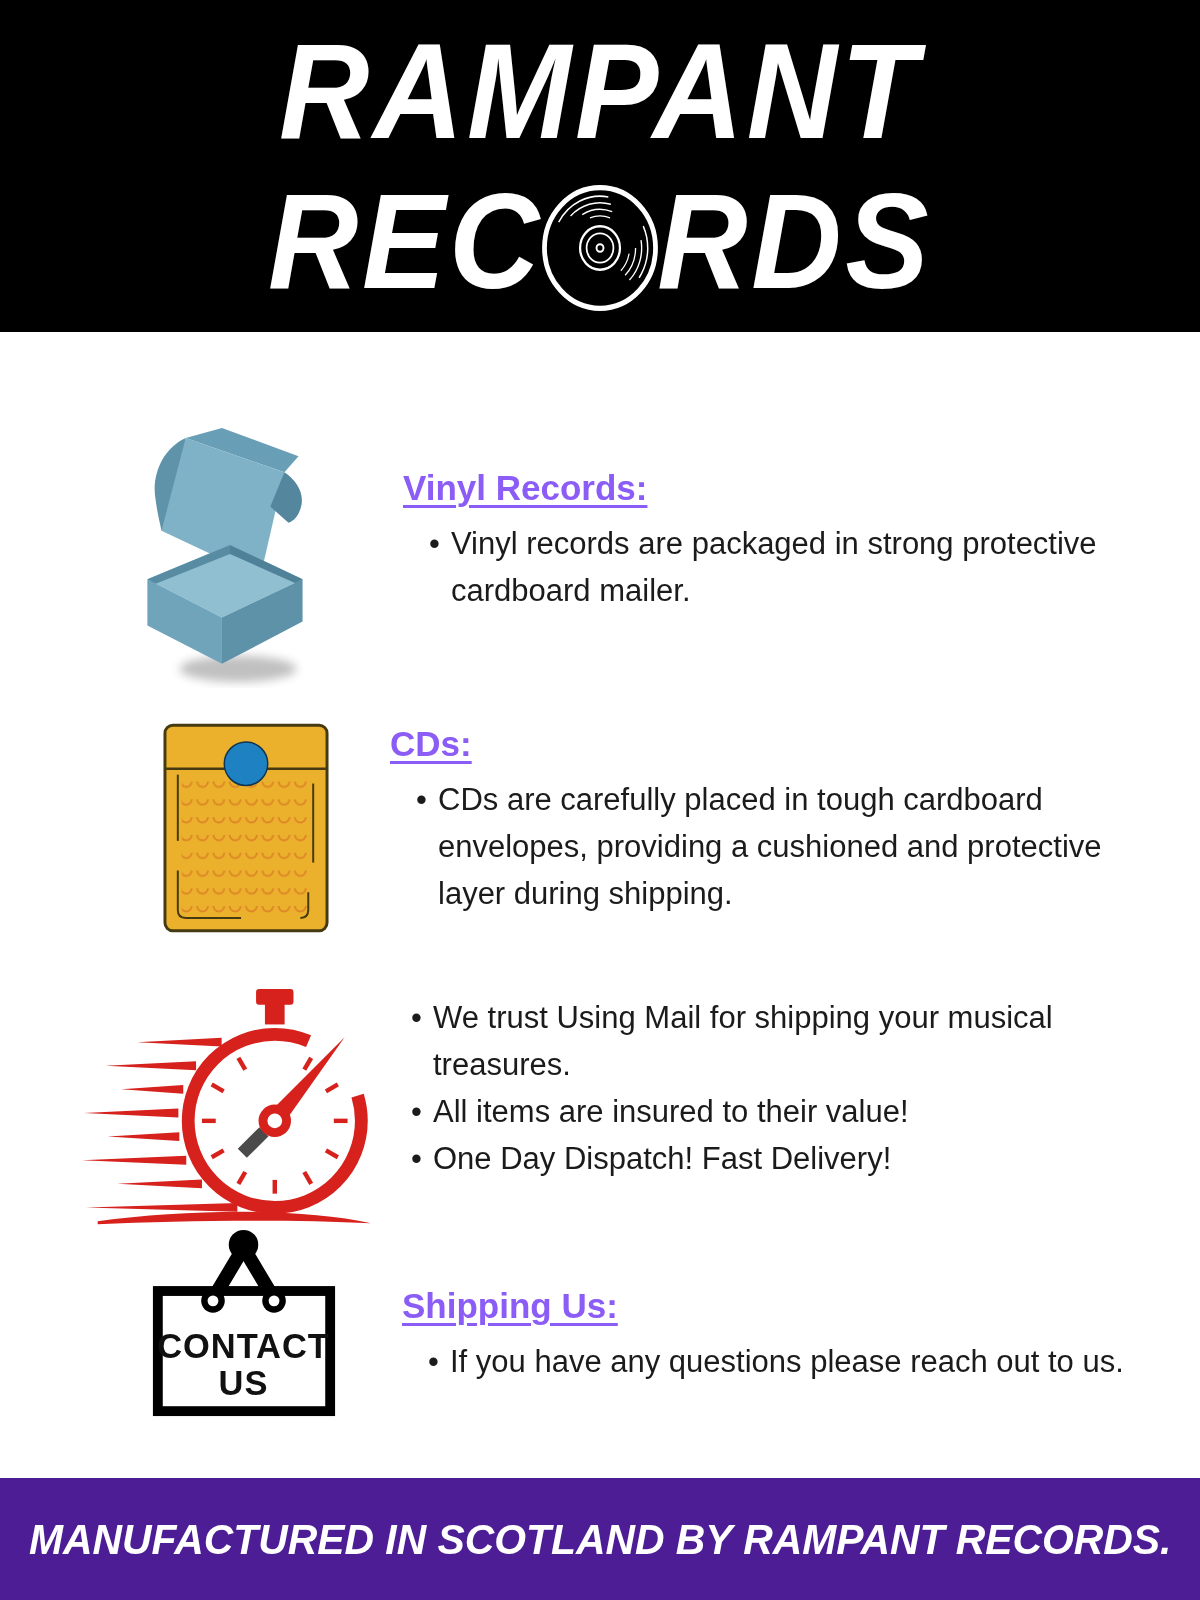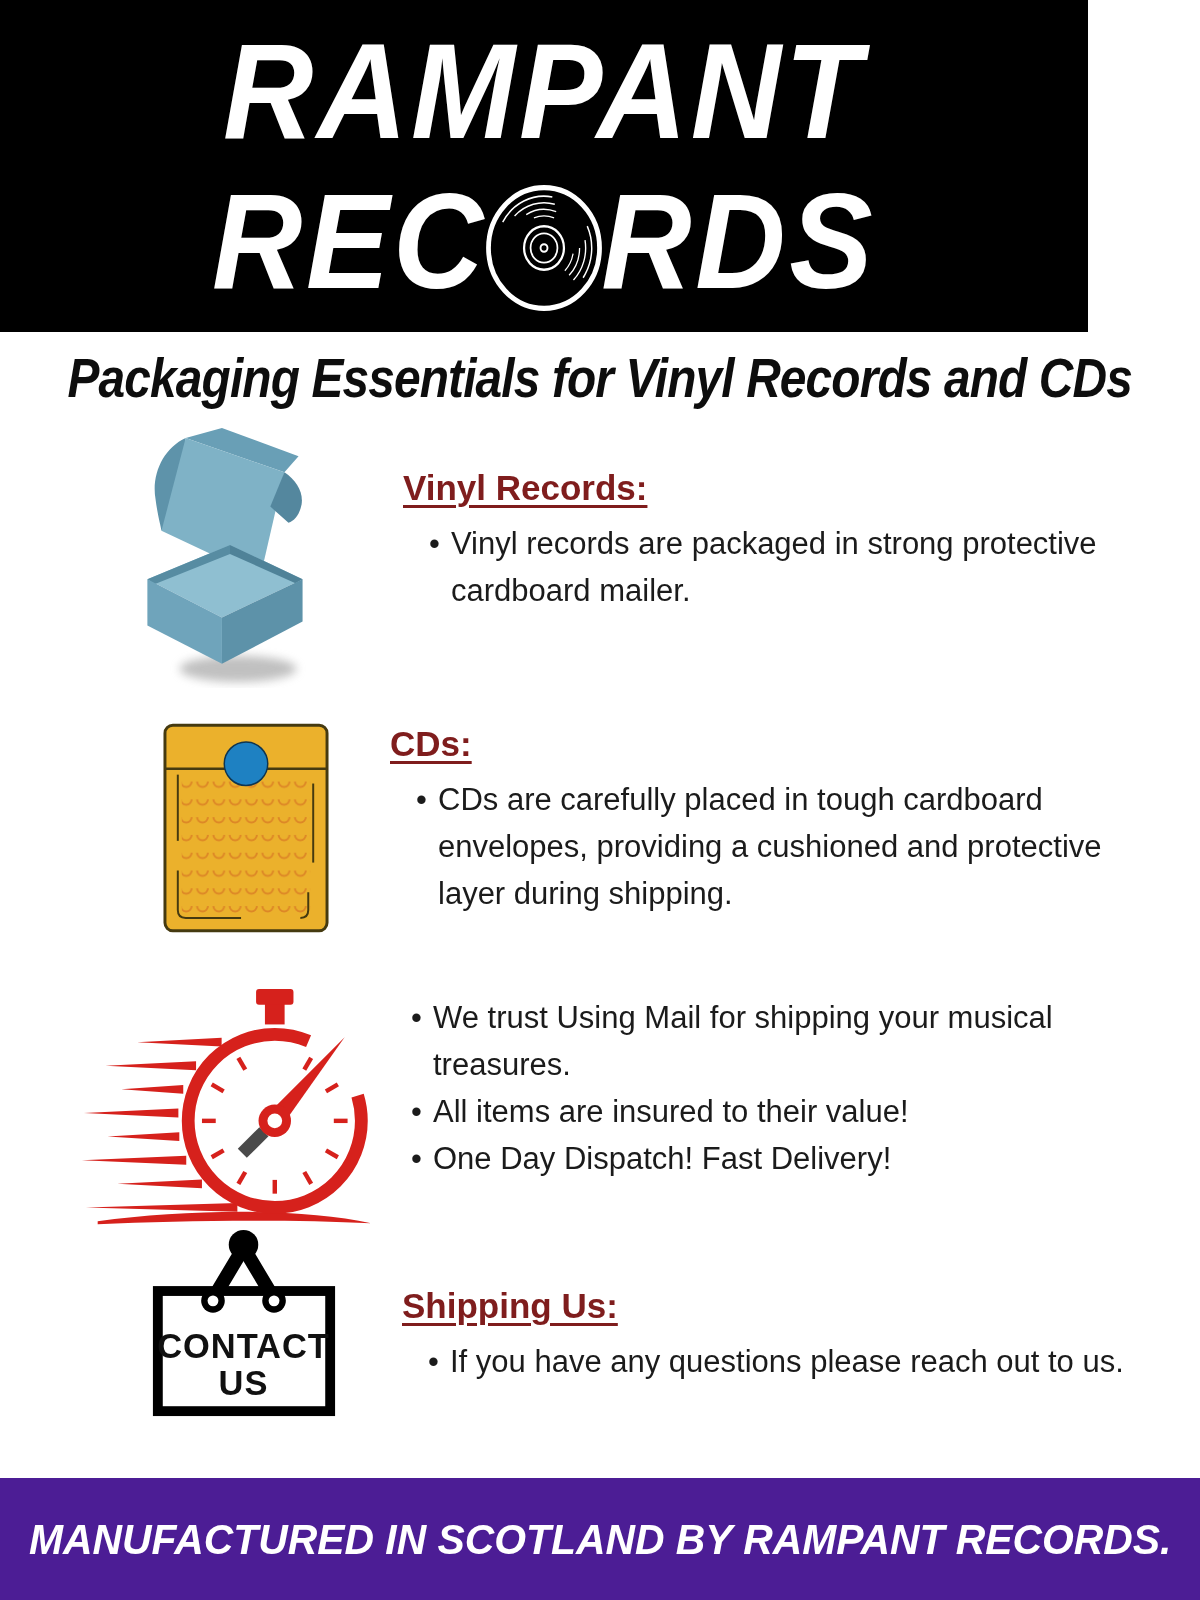--- a/index.html
+++ b/index.html
@@ -1,36 +1,36 @@
 <!DOCTYPE html>
 <html><head>
 <meta charset="utf-8">
 <style>
   html,body{margin:0;padding:0;background:#ffffff;}
   .page{position:relative;width:1200px;height:1600px;margin:0 auto;background:#ffffff;overflow:hidden;
         font-family:"Liberation Sans",sans-serif;color:#161616;}
 
   
-  .header{position:absolute;left:0;top:0;width:1088px;height:332px;background:#000;
+  .header{position:absolute;left:0;top:0;width:1200px;height:332px;background:#000;
           display:flex;flex-direction:column;align-items:center;justify-content:center;}
   .brand-line{color:#fff;font-style:italic;font-weight:bold;font-size:136px;line-height:1;
               letter-spacing:4px;white-space:nowrap;transform:scaleX(.92);}
   .brand-line2{display:flex;align-items:center;margin-top:14px;}
   .brand-line2 svg{margin:0 -4px -14px -4px;}
 
   
   .tagline{position:absolute;left:0;top:332px;width:1200px;height:92px;
            display:flex;align-items:center;justify-content:center;}
   .tagline span{font-size:55px;font-weight:bold;font-style:italic;color:#0d0d0d;
                 white-space:nowrap;letter-spacing:-1px;transform:scaleX(.87);}
 
   
   .icon{position:absolute;}
   .txt{position:absolute;width:762px;}
-  .sec-heading{font-size:35px;font-weight:bold;color:#7f1d1d;line-height:1.25;
+  .sec-heading{font-size:35px;font-weight:bold;color:#8b5cf6;line-height:1.25;
                text-decoration:underline;text-decoration-thickness:3px;text-underline-offset:5px;}
   ul.blist{list-style:none;margin:10px 0 0 0;padding:0 0 0 26px;}
   ul.blist li{display:flex;align-items:flex-start;font-size:31px;line-height:47px;color:#1b1b1b;}
   .bullet-dot{width:22px;flex:0 0 22px;text-align:left;font-size:31px;line-height:47px;}
   .bullet-text{flex:1;}
 
   .txt-vinyl{left:403px;top:466px;}
   .txt-cds{left:390px;top:722px;}
   .txt-shipping{left:385px;top:984px;}
   .txt-contact{left:402px;top:1284px;}
@@ -62,23 +62,20 @@
         <circle cx="70" cy="70" r="41" fill="none" stroke="#fff" stroke-width="1.5" pathLength="360" stroke-dasharray="50 70 45 195" transform="rotate(-120 70 70)"></circle>
         <circle cx="70" cy="70" r="34" fill="none" stroke="#fff" stroke-width="1.4" pathLength="360" stroke-dasharray="40 80 35 205" transform="rotate(-110 70 70)"></circle>
         <circle cx="70" cy="70" r="23" fill="#000" stroke="#fff" stroke-width="2.6"></circle>
         <circle cx="70" cy="70" r="15.5" fill="none" stroke="#fff" stroke-width="2"></circle>
         <circle cx="70" cy="70" r="4" fill="none" stroke="#fff" stroke-width="2.2"></circle>
       </svg>
       <span>RDS</span>
     </div>
   </div>
 
-  <div class="tagline">
-    <span>Packaging Essentials for Vinyl Records and CDs</span>
-  </div>
 
   <svg class="icon icon-box" width="204" height="262" viewBox="0 0 200 260">
     <defs>
         <filter id="blur1" x="-50%" y="-50%" width="200%" height="200%">
           <feGaussianBlur stdDeviation="5"></feGaussianBlur>
         </filter>
       </defs>
     <ellipse cx="110" cy="241" rx="58" ry="13" fill="#8d8d8d" opacity=".55" filter="url(#blur1)"></ellipse>
     <path d="M58,12 C36,22 24,48 28,72 C30,88 33,98 34,104 C46,88 54,46 58,12 Z" fill="#5E93AA"></path>
     <polygon points="58,12 94,2 170,30 156,46" fill="#699FB6"></polygon>

